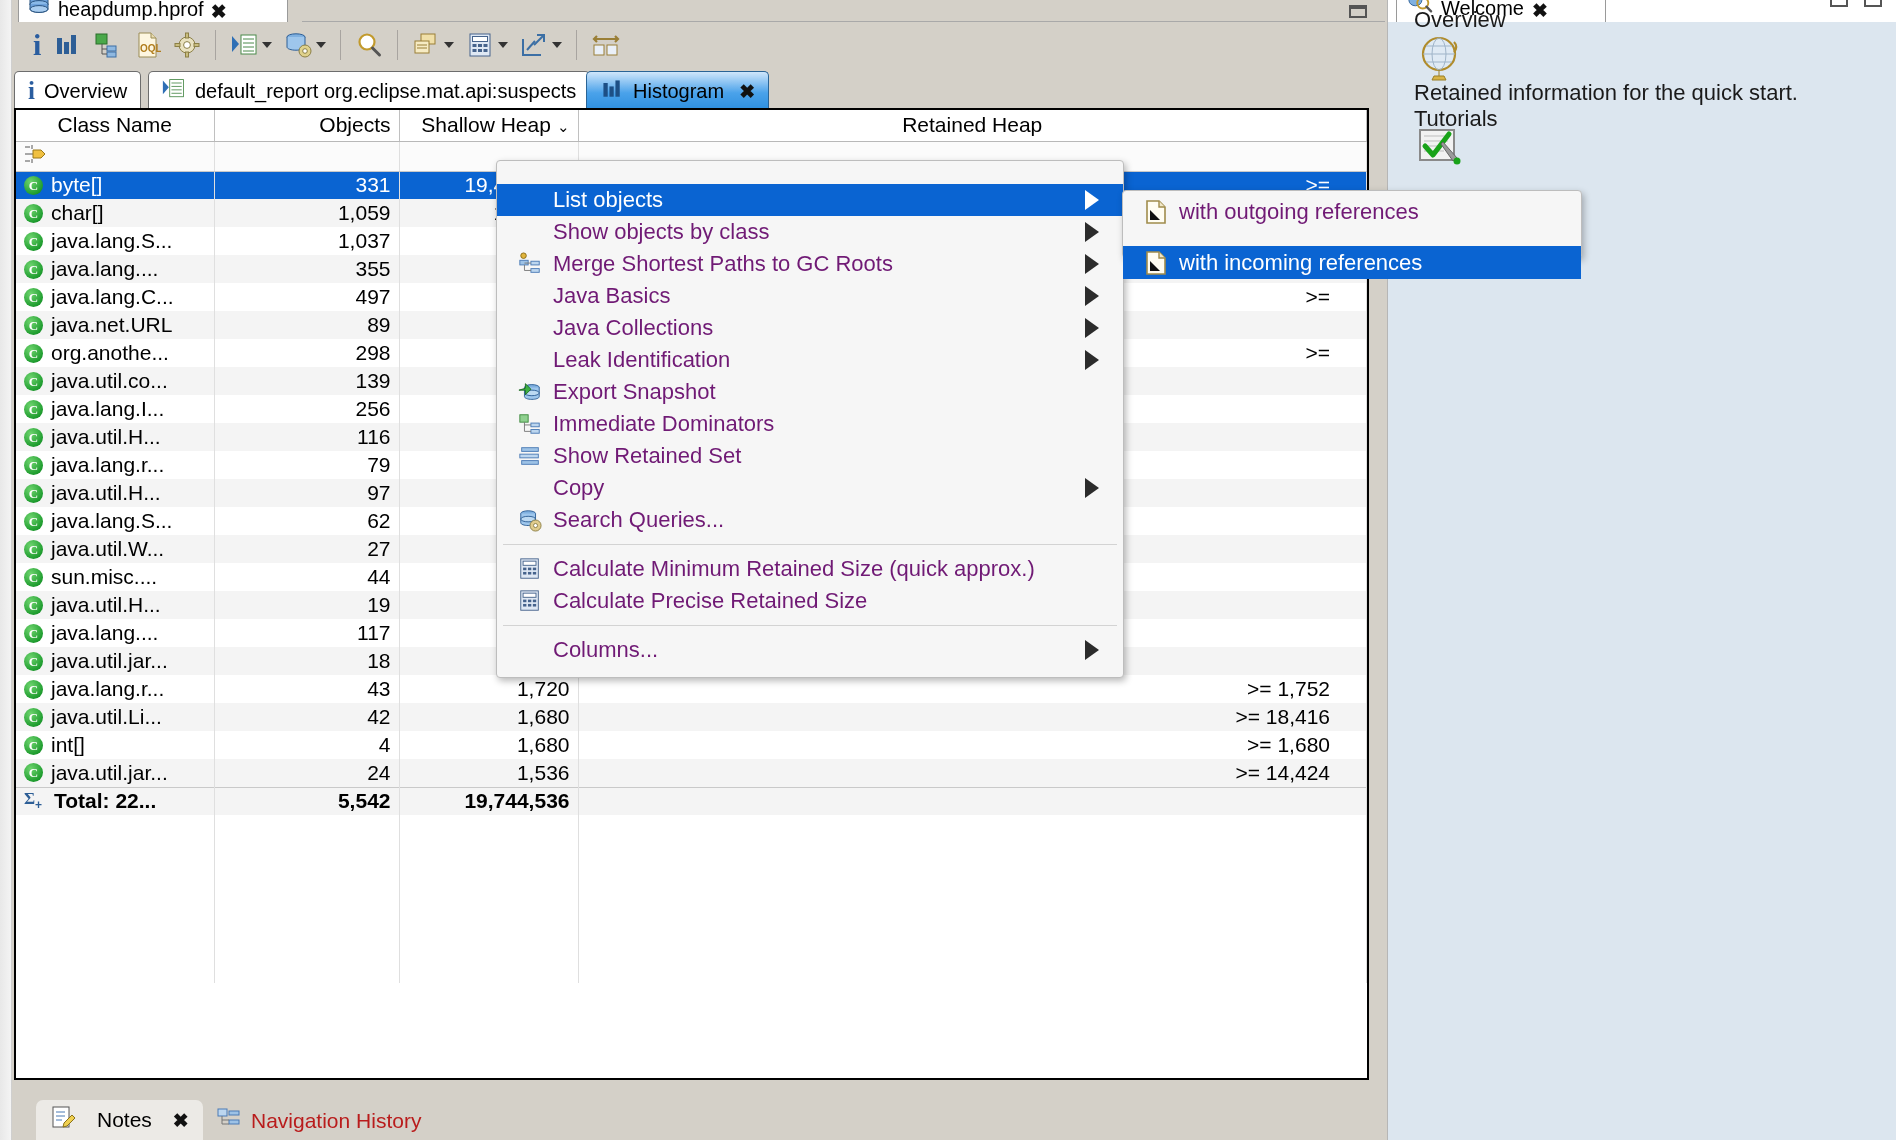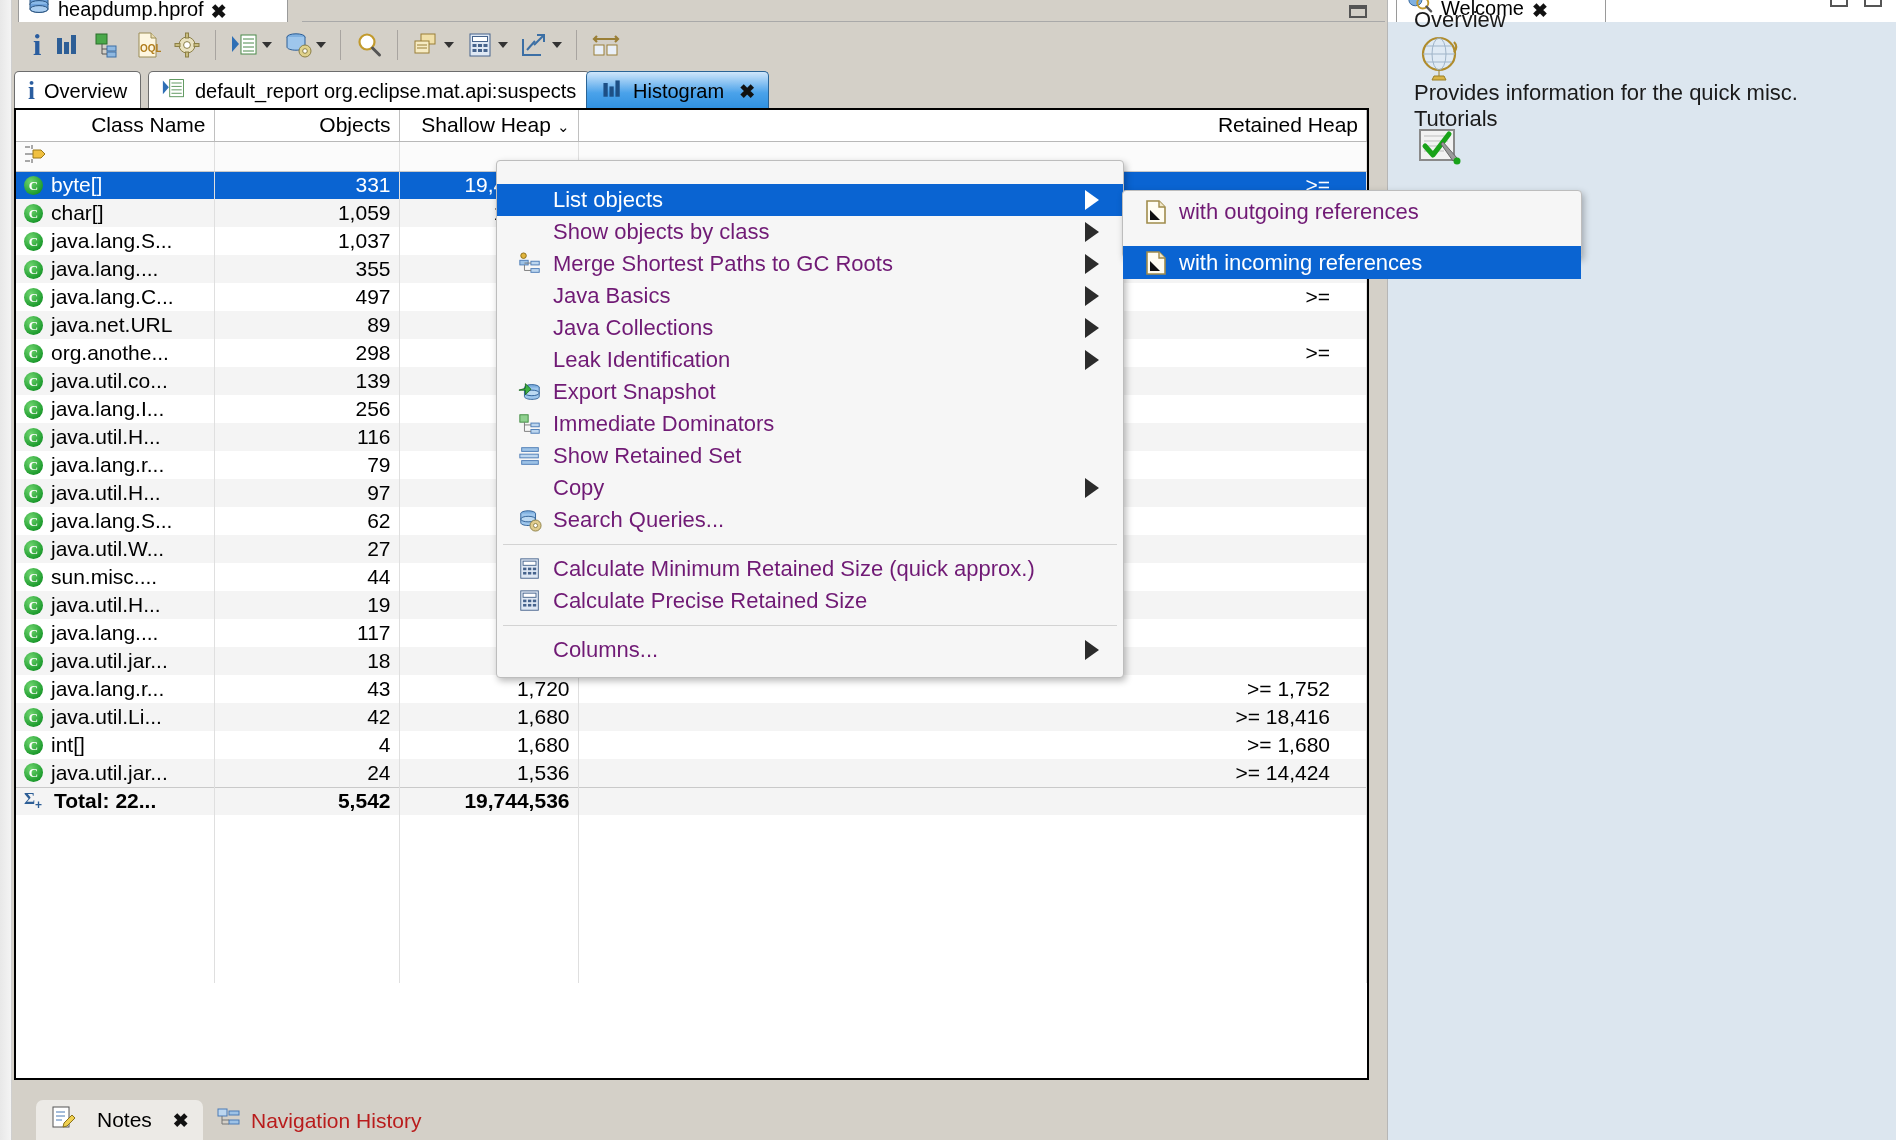--- a/index.html
+++ b/index.html
@@ -93,21 +93,21 @@
   table.hist col.c2 { width: 179px; }
   table.hist col.c3 { width: 180px; }
   table.hist col.c4 { width: auto; }
   table.hist th {
     font-weight: normal; font-size: 21px; color: #000;
     background: #ffffff;
     border-right: 1px solid #c0c0c0; border-bottom: 1px solid #b8b8b8;
     height: 31px; padding: 0 8px;
     text-align: right; white-space: nowrap;
   }
-  table.hist th.left { text-align: right; }
+  table.hist th.left { text-align: center; }
   .sort-caret { display:inline-block; margin-left:6px; font-size:15px; }
   table.hist td {
     font-size: 21px; color: #000; height: 28px; padding: 0 8px;
     border-right: 1px solid #dfdfdf;
     text-align: right; white-space: nowrap; overflow: hidden;
   }
   table.hist td.left { text-align: left; }
   tr.filterrow td {
     color: #8a8a8a; background: #fbfbfb; border-bottom: 1px solid #c9c9c9; height: 30px;
   }
@@ -762,21 +762,21 @@
       <div class="globe" style="left:28px; top:12px;">
         <svg width="46" height="50" viewBox="0 0 46 50">
           <circle cx="23" cy="20" r="16" fill="#dfeaf4" stroke="#b08c2c" stroke-width="2.2"></circle>
           <ellipse cx="23" cy="20" rx="7" ry="16" fill="none" stroke="#9fb4c8"></ellipse>
           <path d="M7 20h32M10 12h26M10 28h26" stroke="#9fb4c8" fill="none"></path>
           <path d="M23 36v6M16 46h14l-2-4H18z" fill="#d8b447" stroke="#9a7f25"></path>
           <path d="M38 8c3 3 3 7 0 10" fill="none" stroke="#b08c2c" stroke-width="2.2"></path>
         </svg>
       </div>
 
-      <div class="wl-text" style="left:26px; top:56px; width:470px;">Provides information for the quick misc.</div>
+      <div class="wl-text" style="left:26px; top:56px; width:470px;">Retained information for the quick start.</div>
 
       <div class="wl-title" style="left:26px; top:84px;">Tutorials</div>
 
       <div class="tut-icon" style="left:28px; top:104px;">
         <svg width="48" height="44" viewBox="0 0 48 44">
           <rect x="4" y="4" width="34" height="30" fill="#f2f2f2" stroke="#8a8a8a" stroke-width="2"></rect>
           <g stroke="#bdbdbd">
               <path d="M8 10h24M8 15h24M8 20h18M8 25h20"></path>
             </g>
           <path d="M9 20l8 9 16-21" fill="none" stroke="#19a319" stroke-width="5" stroke-linecap="round" stroke-linejoin="round"></path>

